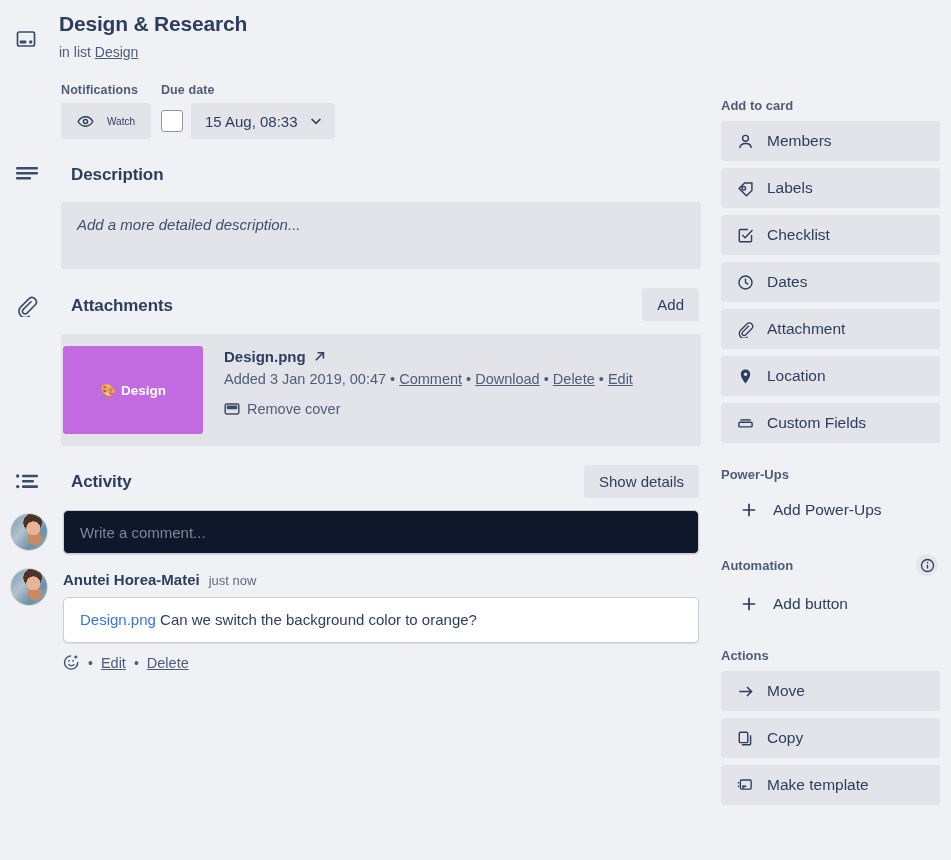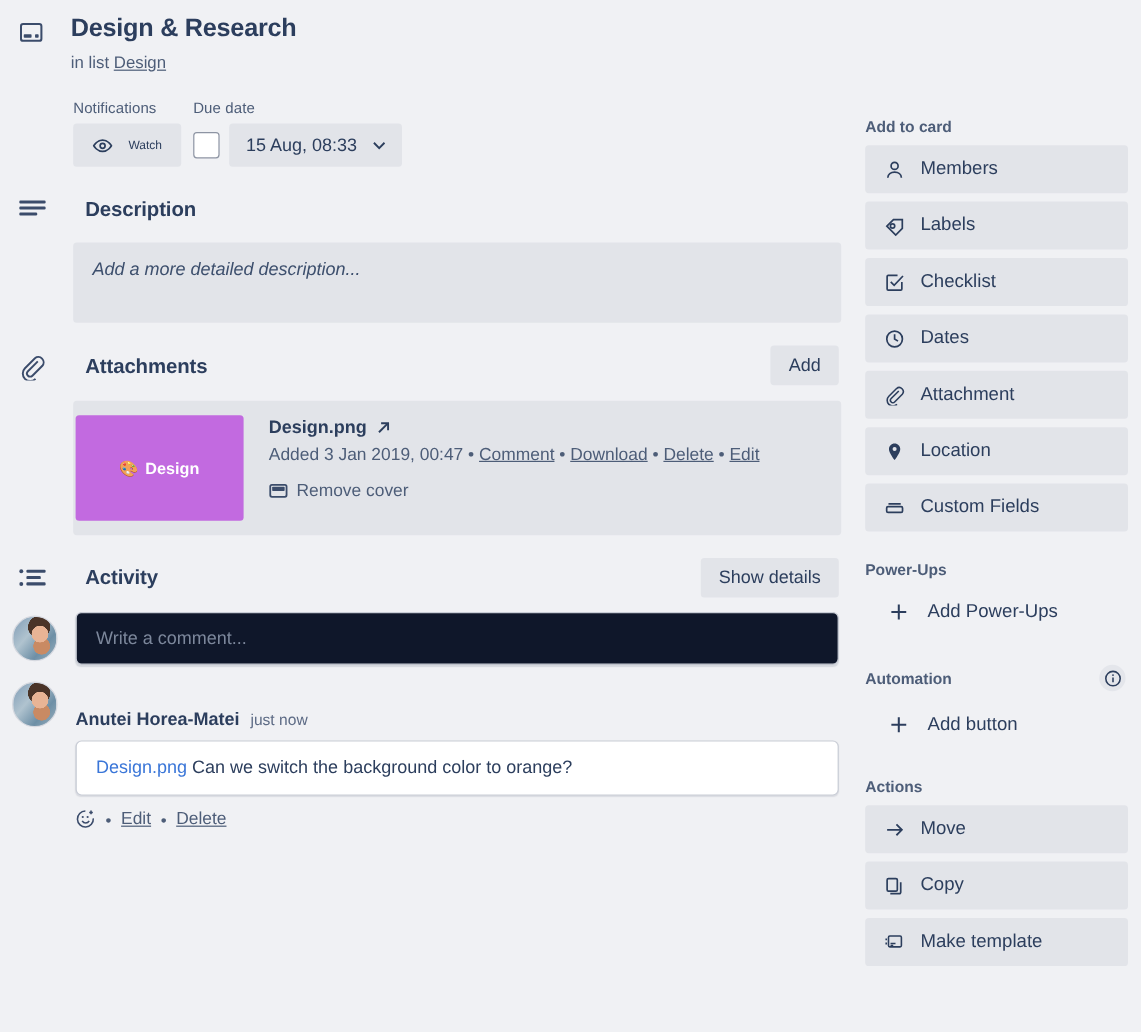--- a/index.html
+++ b/index.html
@@ -12,34 +12,34 @@
   }
   .page { position: relative; width: 951px; height: 860px; }
 
   
   .main { position: absolute; left: 0; top: 0; width: 710px; height: 860px; }
 
   .icon { display: inline-block; vertical-align: middle; flex: 0 0 auto; color: #3b4c6b; }
   svg { display: block; }
 
   
-  .card-header { display: flex; align-items: flex-start; padding: 11px 0 0 16px; }
+  .card-header { display: flex; align-items: center; padding: 11px 0 0 16px; }
   .card-header .icon { margin-top: 6px; }
   .card-header-text { margin-left: 23px; }
   .card-title {
     font-size: 21px; font-weight: bold; color: #2c3e5d;
     letter-spacing: -0.2px; line-height: 26px;
   }
   .card-subtitle { font-size: 14px; color: #4d5d78; margin-top: 6px; line-height: 18px; }
   .card-subtitle a { color: #4d5d78; text-decoration: underline; }
 
   
   .meta-row { display: flex; margin: 22px 0 0 61px; gap: 10px; }
   .meta-block .meta-label {
-    font-size: 12.5px; font-weight: normal; color: #4d5d78;
+    font-size: 12.5px; font-weight: bold; color: #4d5d78;
     margin-bottom: 6px; letter-spacing: 0.1px;
   }
   .btn-grey {
     background: #e2e4e9; border: none; border-radius: 3px;
     color: #2c3e5d; font-family: inherit; cursor: pointer;
   }
   .watch-btn {
     display: flex; align-items: center; gap: 13px;
     height: 36px; padding: 0 16px; font-size: 10px;
   }
@@ -110,21 +110,21 @@
     margin-left: 15px; width: 636px; height: 44px;
     background: #0f172a; border: 1px solid #c9cdd6; border-radius: 5px;
     box-shadow: 0 1px 1px rgba(20,30,60,.12);
     font-size: 15px; color: #6b7governance; padding: 0 16px;
     display: flex; align-items: center; cursor: text;
   }
   .comment-input .ph { color: #7c879b; font-size: 15px; }
 
   .activity-item { display: flex; margin: 14px 0 0 10px; }
   .activity-body { margin-left: 15px; }
-  .activity-meta { display: flex; align-items: baseline; gap: 9px; padding-top: 3px; margin-top: 20px; }
+  .activity-meta { display: flex; align-items: baseline; gap: 9px; padding-top: 3px; }
   .activity-author { font-size: 15px; font-weight: bold; color: #2c3e5d; cursor: pointer; }
   .activity-time { font-size: 13px; color: #5d6b85; }
   .comment-bubble {
     margin-top: 9px; width: 636px; min-height: 44px;
     background: #fff; border: 1px solid #c9cdd6; border-radius: 5px;
     box-shadow: 0 1px 1px rgba(20,30,60,.1);
     padding: 12px 16px; font-size: 15px; color: #2c3e5d; line-height: 20px;
   }
   .comment-bubble a { color: #3a76d8; text-decoration: none; cursor: pointer; }
   .comment-actions { display: flex; align-items: center; gap: 8px; margin-top: 11px; }

